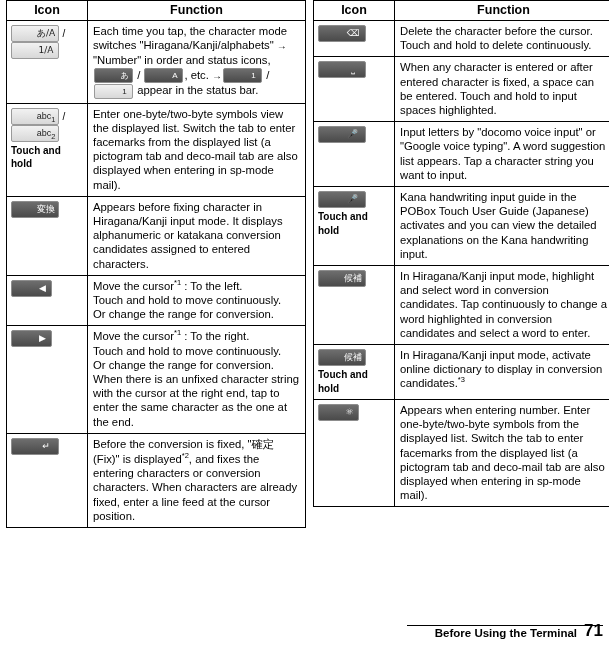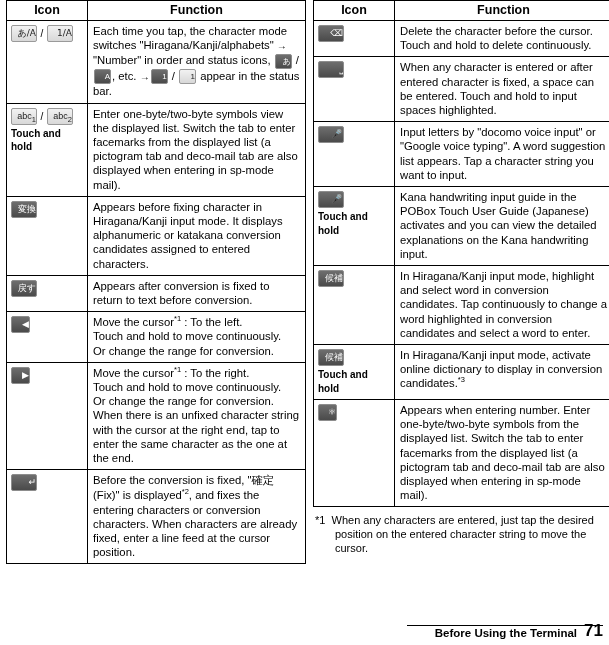--- a/index.html
+++ b/index.html
@@ -69,24 +69,25 @@
     display: inline-block;
     vertical-align: middle;
     width: 24px;
     height: 15px;
     border: 1px solid #8d8d8d;
     border-radius: 2px;
     background: linear-gradient(#6e6e6e, #4a4a4a);
     color: #ffffff;
     font-size: 6.5px;
     line-height: 15px;
-    text-align: right;
+    text-align: center;
     overflow: hidden;
     white-space: nowrap;
     letter-spacing: 0;
+    padding-left: 22px;
   }
   .key.sq {
     width: 17px;
     height: 15px;
     font-size: 8px;
     line-height: 15px;
   }
   .key.inline {
     width: 15px;
     height: 13px;
@@ -193,26 +194,20 @@
             <td class="func-c">Enter one-byte/two-byte symbols view the displayed list. Switch the tab to enter facemarks from the displayed list (a pictogram tab and deco-mail tab are also displayed when entering in sp-mode mail).</td>
           </tr>
           <tr>
             <td class="icon-c">
               <span class="key"><span class="glyph jp">変換</span></span>
             </td>
             <td class="func-c">Appears before fixing character in Hiragana/Kanji input mode. It displays alphanumeric or katakana conversion candidates assigned to entered characters.</td>
           </tr>
           <tr>
             <td class="icon-c">
-              <span class="key"><span class="glyph jp">戻す</span></span>
-            </td>
-            <td class="func-c">Appears after conversion is fixed to return to text before conversion.</td>
-          </tr>
-          <tr>
-            <td class="icon-c">
               <span class="key sq"><span class="glyph">◀</span></span>
             </td>
             <td class="func-c">
               Move the cursor<sup>*1</sup> : To the left.<br>Touch and hold to move continuously.<br>Or change the range for conversion.
             </td>
           </tr>
           <tr>
             <td class="icon-c">
               <span class="key sq"><span class="glyph">▶</span></span>
             </td>
@@ -283,23 +278,20 @@
           </tr>
           <tr>
             <td class="icon-c">
               <span class="key sq"><span class="glyph">⚛</span></span>
             </td>
             <td class="func-c">Appears when entering number. Enter one-byte/two-byte symbols from the displayed list. Switch the tab to enter facemarks from the displayed list (a pictogram tab and deco-mail tab are also displayed when entering in sp-mode mail).</td>
           </tr>
         </tbody>
       </table>
 
-      <div class="footnote">
-        <span class="fn-body"><span>*1</span>&nbsp;&nbsp;<span>When any characters are entered, just tap the desired position on the entered character string to move the cursor.</span></span>
-      </div>
     </div>
 
   </div>
 
   <div class="footer-rule"></div>
   <div class="footer">
     <span class="chap">Before Using the Terminal</span><span class="pageno">71</span>
   </div>
 </div>
 

